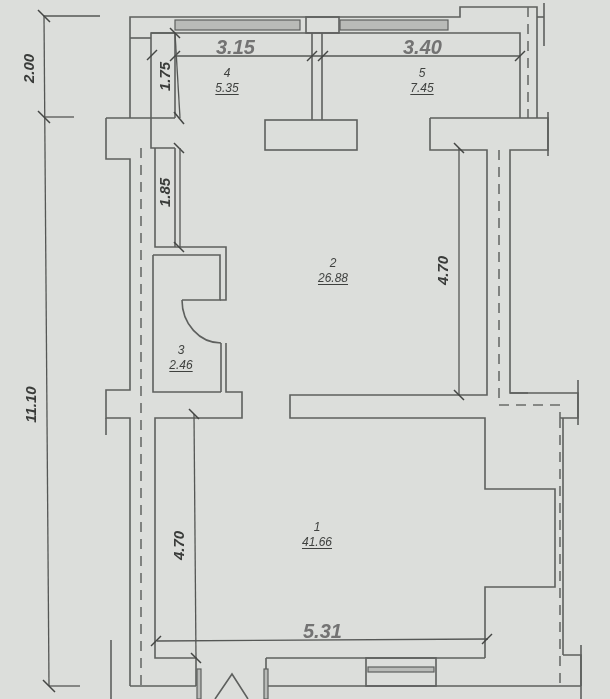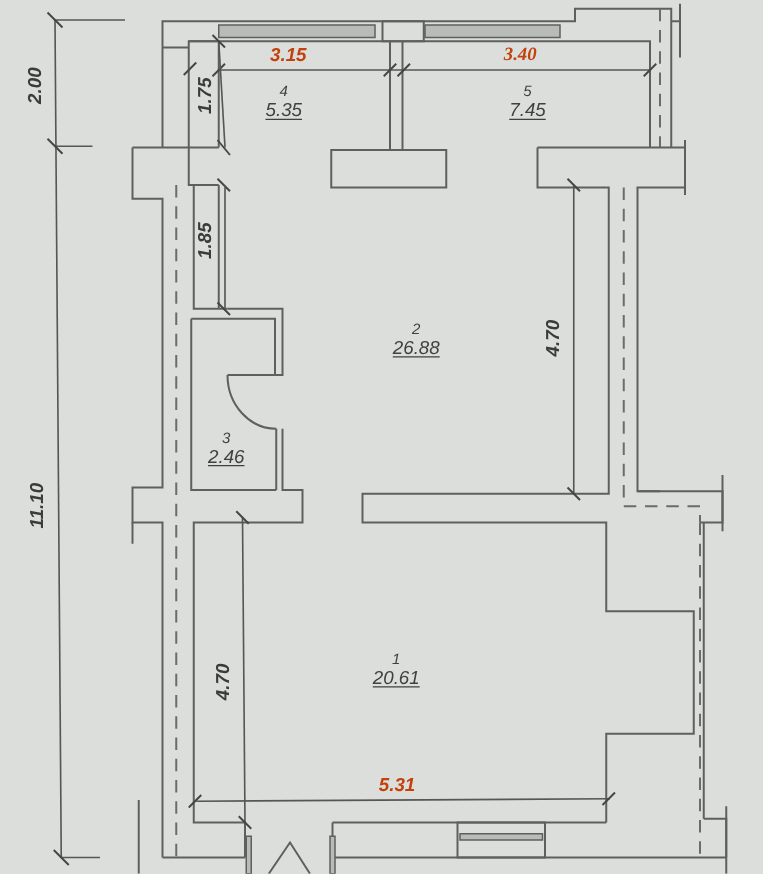--- a/index.html
+++ b/index.html
@@ -7,24 +7,24 @@
     width: 610px; height: 699px; overflow: hidden;
     background: #dcdedb;
     font-family: "Liberation Sans", sans-serif;
   }
   #plan { position: absolute; left: 0; top: 0; width: 610px; height: 699px; }
   .w { fill: none; stroke: #5e605e; stroke-width: 1.6; }
   .wd { fill: none; stroke: #6a6c6a; stroke-width: 1.6; stroke-dasharray: 10 7; }
   .dim { fill: none; stroke: #555755; stroke-width: 1.3; }
   .tick { stroke: #444644; stroke-width: 1.5; }
   .win { fill: #b9bbb8; stroke: #5e605e; stroke-width: 1.2; }
-  .lbl { position: absolute; color: #c2410c; font-style: italic; font-weight: bold; font-size: 15px; white-space: nowrap; }
+  .lbl { position: absolute; color: #737373; font-style: italic; font-weight: bold; font-size: 20px; white-space: nowrap; }
   .vlbl { position: absolute; color: #3a3c3a; font-style: italic; font-weight: bold; font-size: 15px; white-space: nowrap; transform: rotate(-90deg); transform-origin: center center; }
   .room { position: absolute; text-align: center; color: #3f413f; font-style: italic; font-size: 12px; line-height: 15px; width: 60px; }
-  .room .area { font-size: 15px; text-decoration: underline; text-decoration-thickness: 1px; text-underline-offset: 2px; }
+  .room .area { font-size: 12px; text-decoration: underline; text-decoration-thickness: 1px; text-underline-offset: 2px; }
 </style>
 </head>
 <body>
 
 <svg id="plan" viewBox="0 0 610 699" xmlns="http://www.w3.org/2000/svg">
 
   <g>
     <line class="dim" x1="44" y1="16" x2="49" y2="686"></line>
     <line class="dim" x1="44" y1="16" x2="100" y2="16"></line>
     <line class="dim" x1="44" y1="117" x2="74" y2="117"></line>
@@ -117,21 +117,21 @@
     <line class="tick" x1="191" y1="653" x2="201" y2="663"></line>
     <line class="dim" x1="157" y1="641" x2="488" y2="639"></line>
     <line class="tick" x1="151" y1="646" x2="161" y2="636"></line>
     <line class="tick" x1="482" y1="644" x2="492" y2="634"></line>
   </g>
 </svg>
 
 <div class="vlbl" style="left:14px; top:60px;">2.00</div>
 <div class="vlbl" style="left:12px; top:396px;">11.10</div>
 <div class="lbl" style="left:216px; top:36px;">3.15</div>
-<div class="lbl" style="left:403px; top:36px;font-family:Liberation Serif, serif;">3.40</div>
+<div class="lbl" style="left:403px; top:36px;">3.40</div>
 <div class="vlbl" style="left:150px; top:68px;">1.75</div>
 <div class="vlbl" style="left:150px; top:184px;">1.85</div>
 <div class="vlbl" style="left:428px; top:262px;">4.70</div>
 <div class="vlbl" style="left:164px; top:537px;">4.70</div>
 <div class="lbl" style="left:303px; top:620px;">5.31</div>
 
 <div class="room" style="left:197px; top:66px;">
   <div>4</div>
   <div class="area">5.35</div>
 </div>
@@ -142,14 +142,14 @@
 <div class="room" style="left:303px; top:256px;">
   <div>2</div>
   <div class="area">26.88</div>
 </div>
 <div class="room" style="left:151px; top:343px;">
   <div>3</div>
   <div class="area">2.46</div>
 </div>
 <div class="room" style="left:287px; top:520px;">
   <div>1</div>
-  <div class="area">20.61</div>
+  <div class="area">41.66</div>
 </div>
 
 </body></html>

